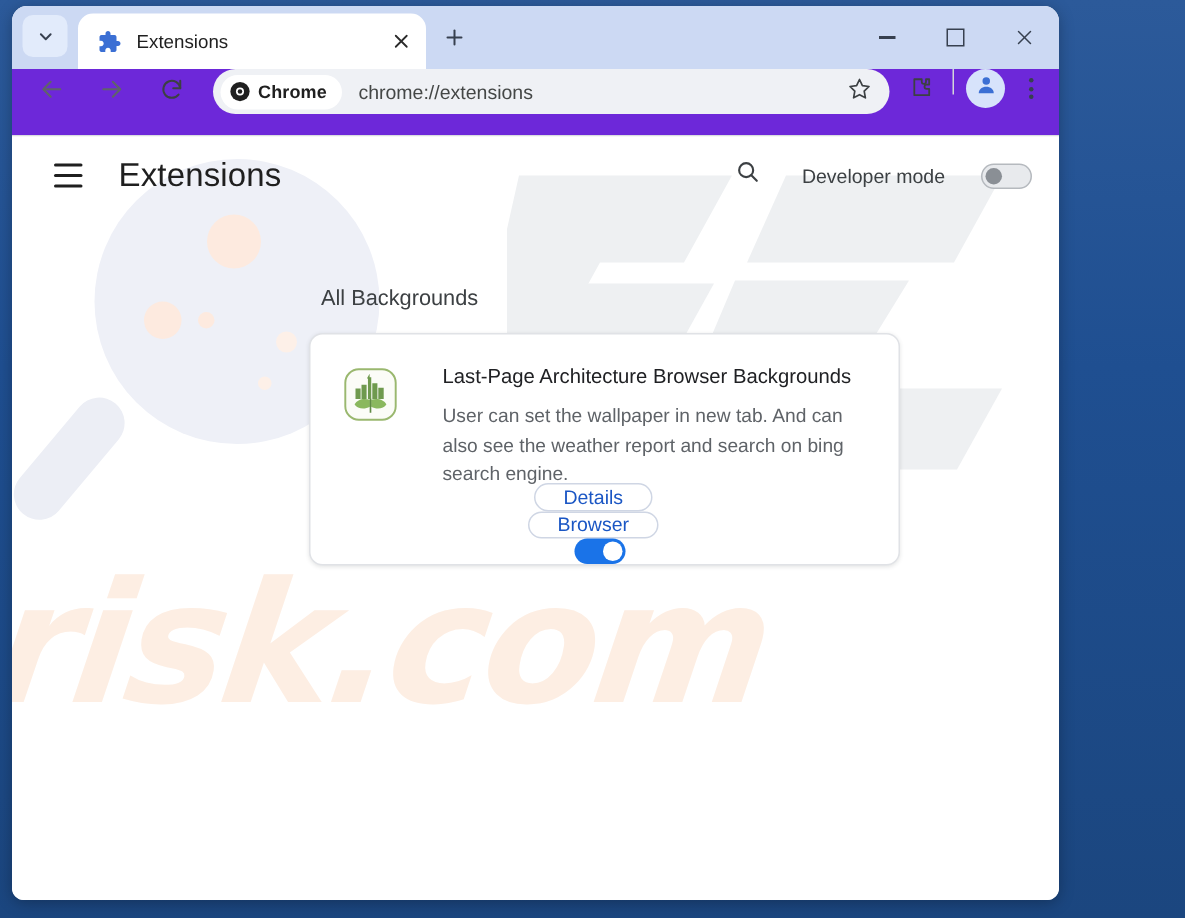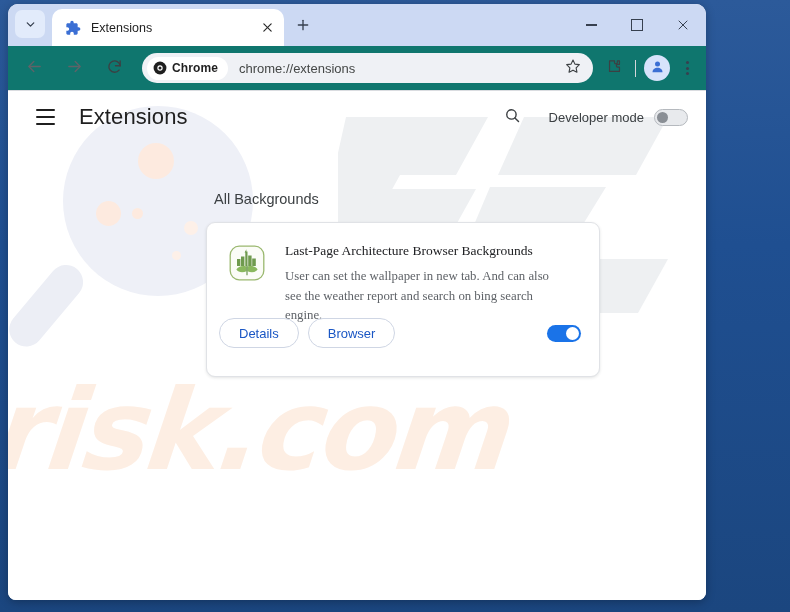--- a/index.html
+++ b/index.html
@@ -119,23 +119,22 @@
   }
   .wc-max span {
     display:block; width:10px; height:10px; border:1.6px solid #37404f;
   }
   .wc-close svg { display:block; }
 
   
   .toolbar {
     position: relative;
     height: 44px;
-    background: #0f766e;
-    display: flex;
-    align-items: center;
+    background: #6d28d9;
+    display: flex;
     padding: 0 6px;
     box-sizing: border-box;
   }
   .nav-btn {
     width: 32px; height: 32px;
     display:flex; align-items:center; justify-content:center;
     border-radius: 50%;
     margin: 0 4px;
     flex: 0 0 auto;
   }
@@ -313,21 +312,21 @@
   }
   .hdr-search {
     width: 28px; height: 28px;
     display:flex;align-items:center;justify-content:center;
     flex: 0 0 auto;
     margin-right: 22px;
   }
   .devmode-label {
     font-size: 13px;
     color: #3c4043;
-    margin-right: 10px;
+    margin-right: 24px;
     flex: 0 0 auto;
   }
   .toggle {
     position: relative;
     width: 34px; height: 17px;
     border-radius: 9px;
     flex: 0 0 auto;
   }
   .toggle.off {
     background: #e8eaed;
@@ -378,45 +377,45 @@
   .ext-card-body {
     display: flex;
     padding: 20px 20px 0 22px;
   }
   .ext-icon-wrap {
     width: 36px; height: 36px;
     flex: 0 0 auto;
     margin-top: 2px;
   }
   .ext-info {
-    margin-left: 20px;
+    margin-left: 30px;
     flex: 1 1 auto;
     min-width: 0;
-    font-family: Liberation Serif, serif;
   }
   .ext-name {
     font-size: 13.5px;
     color: #202124;
     line-height: 1.25;
   }
   .ext-desc {
     margin-top: 7px;
     font-size: 12.8px;
     color: #5f6368;
     line-height: 1.54;
     max-width: 276px;
   }
   .ext-card-footer {
     position: absolute;
-    left: 0; right: 0; bottom: 16px;
+    left: 0; right: 0; bottom: 0;
     height: 54px;
     display: flex;
     align-items: center;
     padding: 0 18px 0 12px;
     box-sizing: border-box;
+    flex-direction: column;
   }
   .pill-btn {
     height: 30px;
     padding: 0 19px;
     border: 1px solid #cfd6e4;
     border-radius: 15px;
     background: #ffffff;
     color: #1a56c4;
     font-size: 13px;
     font-family: "Liberation Sans", sans-serif;

